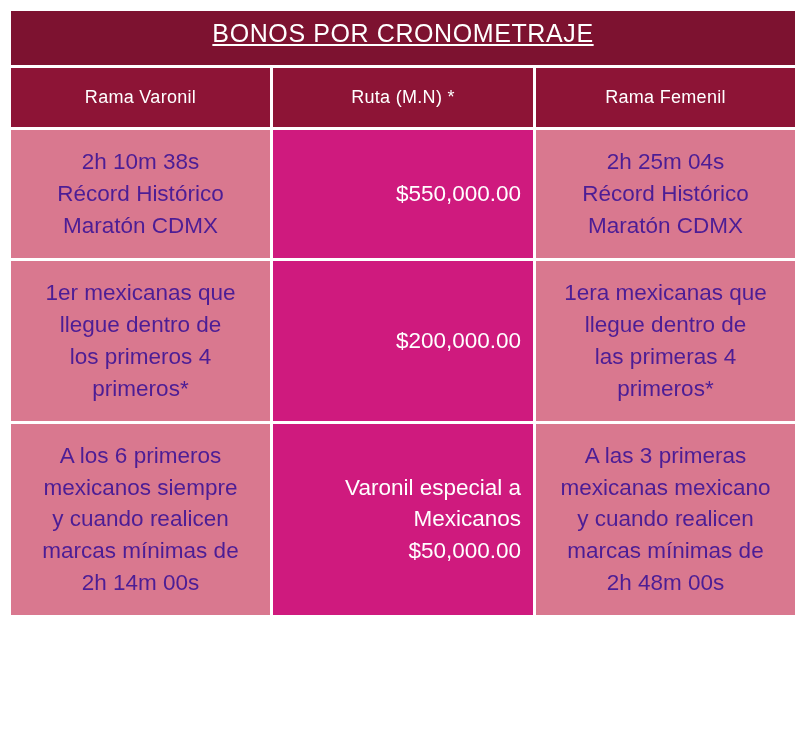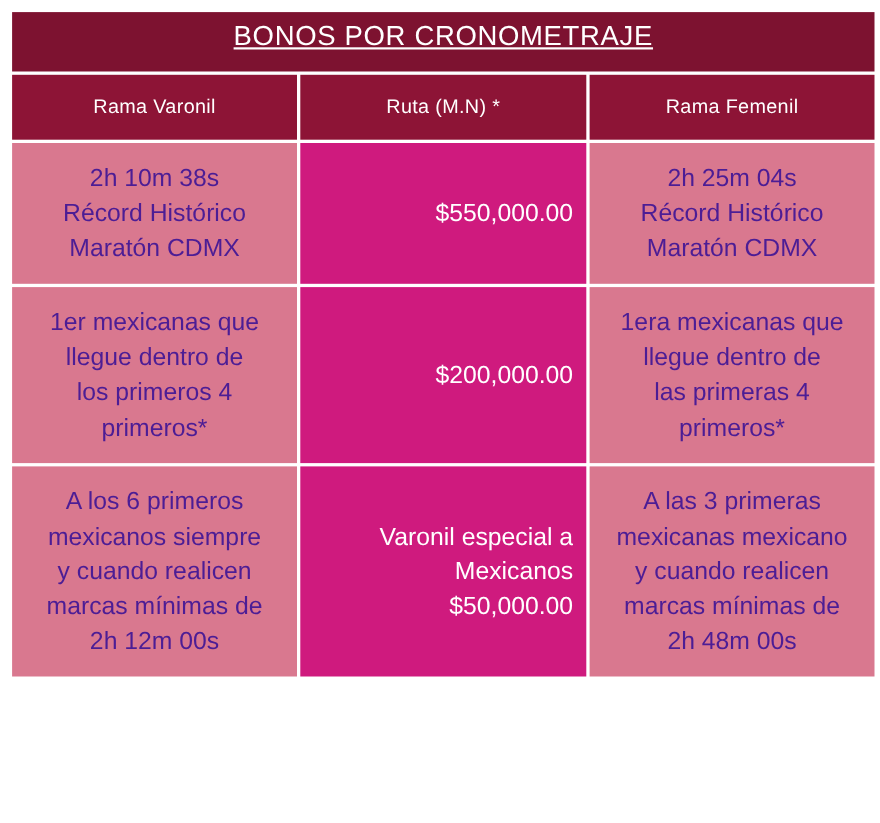--- a/index.html
+++ b/index.html
@@ -124,21 +124,21 @@
           <span class="line">primeros*</span>
         </td>
       </tr>
 
       <tr>
         <td class="side">
           <span class="line">A los 6 primeros</span>
           <span class="line">mexicanos siempre</span>
           <span class="line">y cuando realicen</span>
           <span class="line">marcas  mínimas de</span>
-          <span class="line">2h 12m 00s</span>
+          <span class="line">2h 14m 00s</span>
         </td>
         <td class="center">
           <span class="line">Varonil especial  a</span>
           <span class="line">Mexicanos</span>
           <span class="line">$50,000.00</span>
         </td>
         <td class="side">
           <span class="line">A las 3 primeras</span>
           <span class="line">mexicanas mexicano</span>
           <span class="line">y cuando realicen</span>

